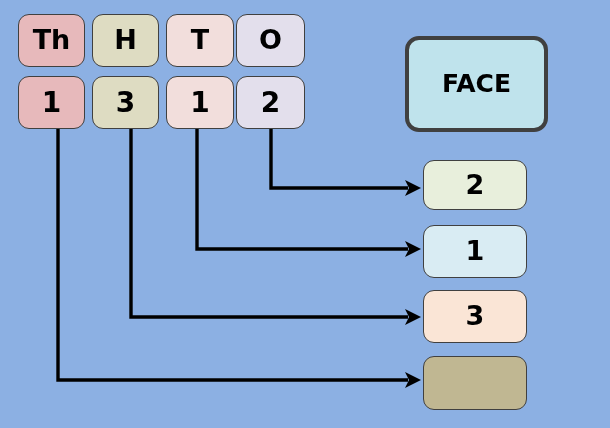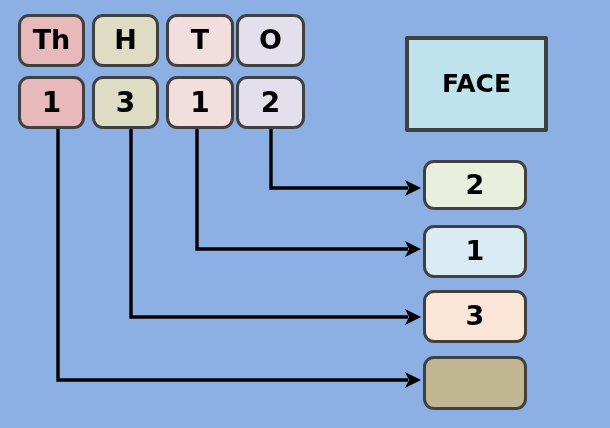--- a/index.html
+++ b/index.html
@@ -12,41 +12,41 @@
   #stage {
     position: relative;
     width: 610px;
     height: 428px;
     overflow: hidden;
     background: #8cb0e3;
   }
   .box {
     position: absolute;
     box-sizing: border-box;
-    border: 3px solid #404040;
+    border: 1px solid #404040;
     border-radius: 11px;
     display: flex;
     align-items: center;
     justify-content: center;
     text-align: center;
     color: #000;
     font-weight: bold;
     line-height: 1.05;
     user-select: none;
   }
   .place-head {
     font-size: 27px;
   }
   .digit-cell {
     font-size: 28px;
   }
   .face-value-box {
     font-size: 25px;
     border-width: 4px;
-    border-radius: 2px;
+    border-radius: 14px;
     flex-direction: column;
   }
   .face-value-box span {
     display: block;
   }
   .result-box {
     font-size: 27px;
   }
   svg.wires {
     position: absolute;

